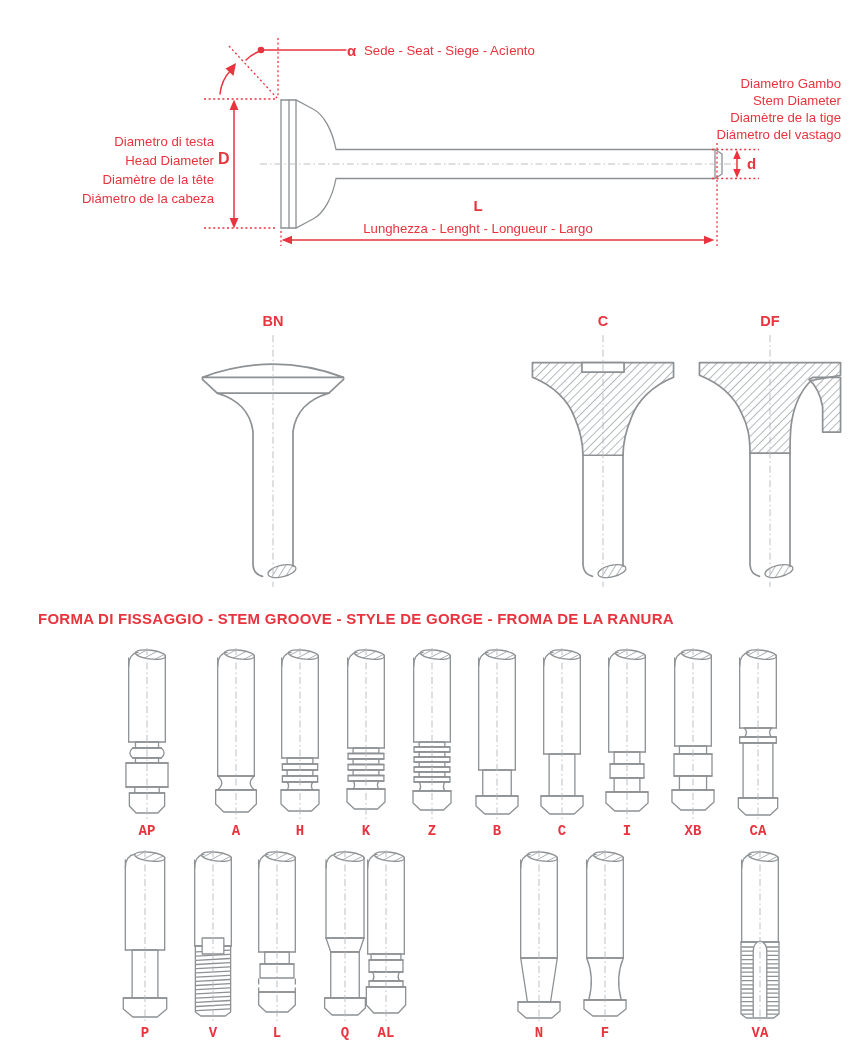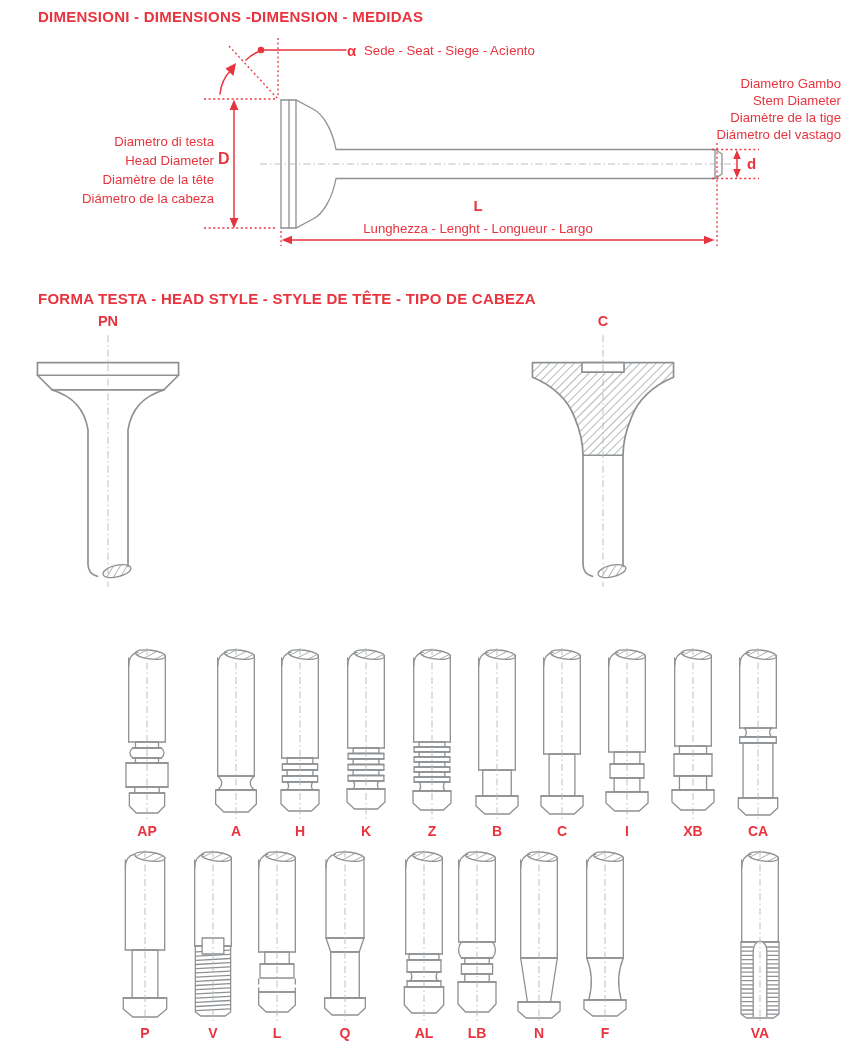--- a/index.html
+++ b/index.html
@@ -7,21 +7,21 @@
   .page{position:relative;width:860px;height:1051px;background:#fff;overflow:hidden;
         font-family:"Liberation Sans","DejaVu Sans",sans-serif;}
   .sec-title{position:absolute;left:38px;font-weight:bold;font-size:15px;letter-spacing:.25px;
              color:var(--red);white-space:nowrap;}
   #title1{top:8px} #title2{top:290px} #title3{top:610px}
 
   .head-fig{position:absolute;top:311px;width:158px;text-align:center;}
   .head-fig .fig-label{font-weight:bold;font-size:14.5px;color:var(--red);height:20px;line-height:20px;}
   .head-fig svg{display:block;width:158px;height:258px;}
 
-  .stem-fig{position:absolute;width:76px;text-align:center;}
+  .stem-fig{position:absolute;width:76px;text-align:center;font-family:Liberation Mono, monospace;}
   .stem-fig.r1{top:646px} .stem-fig.r2{top:848px}
   .stem-fig svg{display:block;width:76px;height:176px;}
   .stem-fig .fig-label{font-weight:bold;font-size:14px;color:var(--red);margin-top:1px;}
 
   
   .g {stroke:var(--gray);stroke-width:1.3;fill:none;stroke-linecap:round;vector-effect:non-scaling-stroke;}
   .gf{stroke:var(--gray);stroke-width:1.3;fill:#fff;stroke-linejoin:round;vector-effect:non-scaling-stroke;}
   .gh{stroke:var(--gray);stroke-width:1.3;fill:url(#hatch);stroke-linejoin:round;vector-effect:non-scaling-stroke;}
   .g2{stroke-width:1.7;}
   .cl{stroke:#b4b8bb;stroke-width:.9;fill:none;stroke-dasharray:7 3 1.5 3;vector-effect:non-scaling-stroke;}
@@ -38,21 +38,20 @@
 <svg width="0" height="0" style="position:absolute" aria-hidden="true">
   <defs>
     <pattern id="hatch" patternUnits="userSpaceOnUse" width="5.5" height="5.5" patternTransform="rotate(45)">
       <line x1="0" y1="0" x2="0" y2="5.5" stroke="#9aa0a3" stroke-width="1.4"></line>
     </pattern>
   </defs>
 </svg>
 
 <div class="page">
 
-  <div class="sec-title" id="title1">DIMENSIONI - DIMENSIONS -DIMENSION - MEDIDAS</div>
 
   <svg id="main-svg" width="860" height="260" viewBox="0 0 860 260">
 
     <g>
       <path class="g" d="M281,100 H296 L313,109 C324,114.5 332.5,131 336,149.5 H715"></path>
       <path class="g" d="M281,228 H296 L313,219 C324,213.5 332.5,197 336,178.5 H715"></path>
       <path class="g" d="M281,100 V228 M289,100 V228 M296,100 V228"></path>
       <path class="g" d="M715,149.5 V178.5 M715,149.5 L722,154 M715,178.5 L722,174 M722,154 V174"></path>
       <line class="cl" x1="260" y1="164" x2="737" y2="164"></line>
     </g>
@@ -88,49 +87,60 @@
     <text class="rt" text-anchor="end" x="214" y="203">Diámetro de la cabeza</text>
     <text class="rt" text-anchor="end" x="841" y="88">Diametro Gambo</text>
     <text class="rt" text-anchor="end" x="841" y="105">Stem Diameter</text>
     <text class="rt" text-anchor="end" x="841" y="122">Diamètre de la tige</text>
     <text class="rt" text-anchor="end" x="841" y="139">Diámetro del vastago</text>
     <text class="rtb" x="747" y="169" font-size="15">d</text>
     <text class="rtb" text-anchor="middle" x="478" y="211" font-size="15">L</text>
     <text class="rt" text-anchor="middle" x="478" y="233">Lunghezza - Lenght - Longueur - Largo</text>
   </svg>
 
-  <div class="sec-title" id="title2">FORMA TESTA - HEAD STYLE - STYLE DE TÊTE - TIPO DE CABEZA</div>
-
-  <div class="head-fig" style="left:29px">
-    <div class="fig-label">PN</div>
+
+
+  <div class="head-fig" style="left:194px">
+    <div class="fig-label">BN</div>
     <svg viewBox="0 0 150 245">
-      <path class="g g2" d="M8,30 H142 V42 H8 Z"></path>
-      <path class="g g2" d="M8,42 L22,56 H128 L142,42"></path>
-      <path class="g g2" d="M22,56 C42,62 53,74 56,94 V222 Q56.5,231 65,233"></path>
-      <path class="g g2" d="M128,56 C108,62 97,74 94,94 V223.5"></path>
+      <path class="g g2" d="M8,44 Q75,19 142,44 L8,44 Z"></path>
+      <path class="g g2" d="M8,44 V46 L22,59 H128 L142,46 V44"></path>
+      <path class="g g2" d="M22,59 C42,65 53,76 56,95 V222 Q56.5,231 65,233"></path>
+      <path class="g g2" d="M128,59 C108,65 97,76 94,95 V223.5"></path>
       <ellipse class="gh" cx="83.5" cy="228" rx="13.5" ry="5.5" transform="rotate(-13 83.5 228)"></ellipse>
       <line class="cl" x1="75" y1="4" x2="75" y2="243"></line>
     </svg>
   </div>
-
 
 
   <div class="head-fig" style="left:524px">
     <div class="fig-label">C</div>
     <svg viewBox="0 0 150 245">
       <path class="gh g2" d="M8,30 H142 V44 C122,52 108,66 102,82 C97,94 94,104 94,118 H56 C56,104 53,94 48,82 C42,66 28,52 8,44 Z"></path>
       <rect class="gf g2" x="55" y="30" width="40" height="9"></rect>
       <path class="g g2" d="M56,118 V222 Q56.5,231 65,233"></path>
       <path class="g g2" d="M94,118 V223.5"></path>
       <ellipse class="gh" cx="83.5" cy="228" rx="13.5" ry="5.5" transform="rotate(-13 83.5 228)"></ellipse>
       <line class="cl" x1="75" y1="4" x2="75" y2="243"></line>
     </svg>
   </div>
 
-
+  <div class="head-fig" style="left:691px">
+    <div class="fig-label">DF</div>
+    <svg viewBox="0 0 150 245">
+      <path class="gh g2" d="M8,30 H142 V42 L114,47 C103,58 97,74 95,90 C94,100 94,106 94,116 H56 C56,100 54,90 48,78 C41,62 28,50 8,42 Z"></path>
+      <path class="gh g2" d="M116,44 H142 V96 H125 V72 C123,61 120,53 112,46 Z"></path>
+      <path class="g g2" d="M56,116 V222 Q56.5,231 65,233"></path>
+      <path class="g g2" d="M94,116 V223.5"></path>
+      <ellipse class="gh" cx="83.5" cy="228" rx="13.5" ry="5.5" transform="rotate(-13 83.5 228)"></ellipse>
+      <line class="cl" x1="75" y1="4" x2="75" y2="243"></line>
+    </svg>
+  </div>
+
+  <div class="sec-title" id="title3">FORMA DI FISSAGGIO - STEM GROOVE - STYLE DE GORGE - FROMA DE LA RANURA</div>
 
   <div class="stem-fig r1" style="left:109px">
     <svg viewBox="0 0 76 176">
         <g transform="translate(38,0) scale(1.357 1) translate(-28,0)">
           <path class="g" d="M14.5,12 V96"></path>
           <path class="g" d="M41.5,9.5 V96"></path>
           <path class="gf" d="M19.5,96 L36.5,96 L36.5,102 L19.5,102 Z"></path>
           <path class="gf" d="M17.5,102 L38.5,102 C41.3,105 41.3,109 38.5,112 L17.5,112 C14.7,109 14.7,105 17.5,102 Z"></path>
           <path class="gf" d="M19.5,112 L36.5,112 L36.5,117 L19.5,117 Z"></path>
           <path class="gf" d="M12.5,117 L43.5,117 L43.5,141 L12.5,141 Z"></path>
@@ -361,56 +371,38 @@
           <path class="gf" d="M17.5,104 L38.5,104 L38.5,150 L17.5,150 Z"></path>
           <path class="gf" d="M13,150 L43,150 L43,160 L37.5,167 L18.5,167 L13,160 Z"></path>
           <path class="g" d="M14,90 L42,90 M17.5,104 L38.5,104 M13,150 L43,150 "></path>
           <path class="g" d="M14,20 Q14,8 21,6.2"></path>
           <ellipse class="gh" cx="31" cy="8.6" rx="11.2" ry="4.4" transform="rotate(10 31 8.6)"></ellipse>
           <line class="cl" x1="28" y1="2" x2="28" y2="174"></line>
         </g>
       </svg>
     <div class="fig-label">Q</div>
   </div>
-  <div class="stem-fig r2" style="left:386px">
+  <div class="stem-fig r2" style="left:348px">
     <svg viewBox="0 0 76 176">
         <g transform="translate(38,0) scale(1.357 1) translate(-28,0)">
           <path class="g" d="M14.5,12 V106"></path>
           <path class="g" d="M41.5,9.5 V106"></path>
           <path class="gf" d="M17,106 L39,106 L39,112 L17,112 Z"></path>
           <path class="gf" d="M15.5,112 L40.5,112 L40.5,124 L15.5,124 Z"></path>
           <path class="gf" d="M18,124 L38,124 C36.5,127.15 36.5,129.85 38,133 L18,133 C19.5,129.85 19.5,127.15 18,124 Z"></path>
           <path class="gf" d="M15.5,133 L40.5,133 L40.5,139 L15.5,139 Z"></path>
           <path class="gf" d="M13.5,139 L42.5,139 L42.5,157 L37,165 L19,165 L13.5,157 Z"></path>
           <path class="g" d="M14.5,106 L41.5,106 M15.5,112 L40.5,112 M15.5,124 L40.5,124 M15.5,133 L40.5,133 M13.5,139 L42.5,139 "></path>
           <path class="g" d="M14.5,20 Q14.5,8 21.5,6.2"></path>
           <ellipse class="gh" cx="30.5" cy="8.6" rx="11.2" ry="4.4" transform="rotate(10 30.5 8.6)"></ellipse>
           <line class="cl" x1="28" y1="2" x2="28" y2="174"></line>
         </g>
       </svg>
     <div class="fig-label">AL</div>
   </div>
-  <div class="stem-fig r2" style="left:439px">
-    <svg viewBox="0 0 76 176">
-        <g transform="translate(38,0) scale(1.357 1) translate(-28,0)">
-          <path class="g" d="M14.5,12 V94"></path>
-          <path class="g" d="M41.5,9.5 V94"></path>
-          <path class="gf" d="M16.5,94 L39.5,94 C42.3,98.8 42.3,105.2 39.5,110 L16.5,110 C13.7,105.2 13.7,98.8 16.5,94 Z"></path>
-          <path class="gf" d="M19,110 L37,110 L37,116 L19,116 Z"></path>
-          <path class="gf" d="M16.5,116 L39.5,116 L39.5,126 L16.5,126 Z"></path>
-          <path class="gf" d="M19,126 L37,126 L37,134 L19,134 Z"></path>
-          <path class="gf" d="M14,134 L42,134 L42,156 L36.5,164 L19.5,164 L14,156 Z"></path>
-          <path class="g" d="M14.5,94 L41.5,94 M16.5,110 L39.5,110 M16.5,116 L39.5,116 M16.5,126 L39.5,126 M14,134 L42,134 "></path>
-          <path class="g" d="M14.5,20 Q14.5,8 21.5,6.2"></path>
-          <ellipse class="gh" cx="30.5" cy="8.6" rx="11.2" ry="4.4" transform="rotate(10 30.5 8.6)"></ellipse>
-          <line class="cl" x1="28" y1="2" x2="28" y2="174"></line>
-        </g>
-      </svg>
-    <div class="fig-label">LB</div>
-  </div>
   <div class="stem-fig r2" style="left:501px">
     <svg viewBox="0 0 76 176">
         <g transform="translate(38,0) scale(1.357 1) translate(-28,0)">
           <path class="g" d="M14.5,12 V110"></path>
           <path class="g" d="M41.5,9.5 V110"></path>
           <path class="gf" d="M14.5,110 L41.5,110 L36.5,154 L19.5,154 Z"></path>
           <path class="gf" d="M12.5,154 L43.5,154 L43.5,163 L37.5,170 L18.5,170 L12.5,163 Z"></path>
           <path class="g" d="M14.5,110 L41.5,110 M12.5,154 L43.5,154 "></path>
           <path class="g" d="M14.5,20 Q14.5,8 21.5,6.2"></path>
           <ellipse class="gh" cx="30.5" cy="8.6" rx="11.2" ry="4.4" transform="rotate(10 30.5 8.6)"></ellipse>

